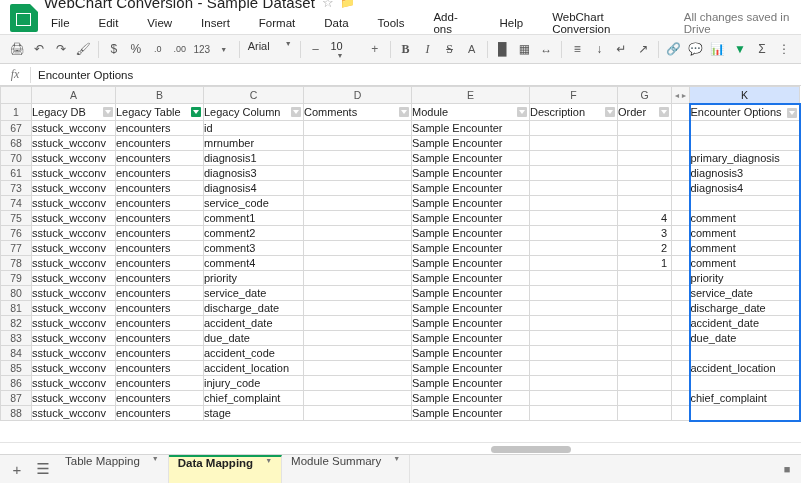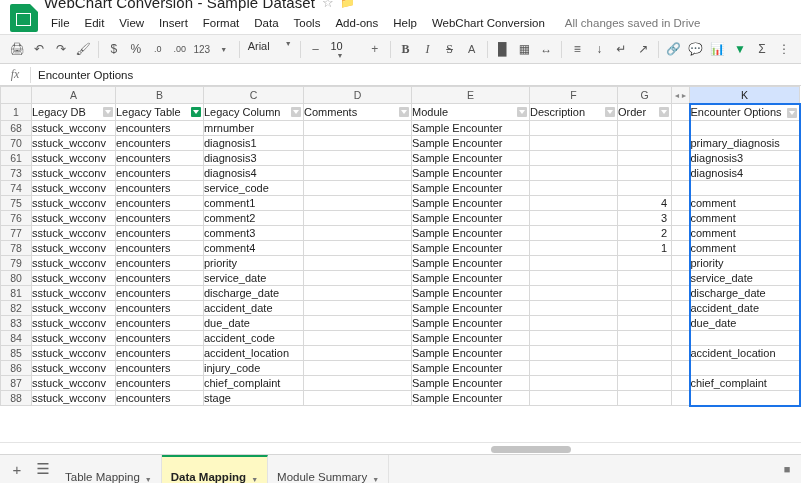--- a/index.html
+++ b/index.html
@@ -30,21 +30,21 @@
     position: absolute; left: 6px; top: 9px; width: 15px; height: 13px;
     border: 1px solid #fff;
   }
   .title-wrap { display: flex; flex-direction: column; justify-content: center; padding-bottom: 1px; }
   .doc-title-row { display: flex; align-items: center; gap: 7px; height: 20px; }
   .doc-title { font-size: 15px; color: #222; font-weight: normal; letter-spacing: 0.1px; }
   .star-icon { color: #9e9e9e; font-size: 13px; line-height: 13px; }
   .folder-icon { color: #9e9e9e; font-size: 12px; line-height: 12px; }
 
   
-  .menubar { height: 21px; display: flex; align-items: center; padding-left: 38px; gap: 1px; }
+  .menubar { height: 21px; display: flex; align-items: center; padding-left: 38px; gap: 15px; }
   .menu-item { padding: 2px 7px; font-size: 11.5px; color: #222; border-radius: 2px; cursor: default; }
   .save-status { font-size: 11.5px; color: #777; margin-left: 12px; }
 
   
   .toolbar {
     height: 30px; background: #f5f5f5; border-top: 1px solid #e0e0e0; border-bottom: 1px solid #d6d6d6;
     display: flex; align-items: center; padding: 0 6px; gap: 0px;
   }
   .tb { height: 24px; min-width: 22px; display: flex; align-items: center; justify-content: center;
         color: #555; font-size: 12px; padding: 0 3px; border-radius: 2px; }
@@ -110,21 +110,21 @@
   .hscroll-thumb { position: absolute; left: 460px; width: 80px; top: 0; height: 7px;
                    background: #c4c4c4; border-radius: 4px; }
 
   
   .sheetbar {
     height: 29px; background: #f5f5f5; border-top: 1px solid #d6d6d6;
     display: flex; align-items: center; padding: 0 4px;
   }
   .sb-icon { width: 26px; height: 26px; display: flex; align-items: center; justify-content: center; color: #666; font-size: 15px; }
   .sheet-tab {
-    height: 28px; display: flex; align-items: flex-end; gap: 5px;
+    height: 28px; display: flex; align-items: flex-start; gap: 12px;
     padding: 0 9px; font-size: 11.5px; color: #444; border-right: 1px solid #e2e2e2;
   }
   .sheet-tab.active { background: #fef9c3; color: #222; font-weight: bold; border-top: 2px solid #0f9d58; }
   .sheet-tab .caret { font-size: 7px; color: #777; }
   .sheetbar-spacer { flex: 1; }
   .sb-right { width: 20px; height: 20px; display: flex; align-items: center; justify-content: center; color: #777; font-size: 11px; }
 </style>
 </head>
 <body>
 
@@ -245,20 +245,32 @@
         <td class="hdrcell"><span>Comments</span><span class="filt"></span></td>
         <td class="hdrcell"><span>Module</span><span class="filt"></span></td>
         <td class="hdrcell"><span>Description</span><span class="filt"></span></td>
         <td class="hdrcell"><span>Order</span><span class="filt"></span></td>
         <td class="hdrcell"></td>
         <td class="hdrcell selcol selcol-top"><span>Encounter Options</span><span class="filt"></span></td>
       </tr>
       </tbody>
         <tbody>
           <tr>
+            <td class="rowhead">67</td>
+            <td class="cell">sstuck_wcconv</td>
+            <td class="cell">encounters</td>
+            <td class="cell">id</td>
+            <td class="cell"></td>
+            <td class="cell">Sample Encounter</td>
+            <td class="cell"></td>
+            <td class="cell num"></td>
+            <td class="cell"></td>
+            <td class="cell selcol"></td>
+          </tr>
+          <tr>
             <td class="rowhead">68</td>
             <td class="cell">sstuck_wcconv</td>
             <td class="cell">encounters</td>
             <td class="cell">mrnumber</td>
             <td class="cell"></td>
             <td class="cell">Sample Encounter</td>
             <td class="cell"></td>
             <td class="cell num"></td>
             <td class="cell"></td>
             <td class="cell selcol"></td>

